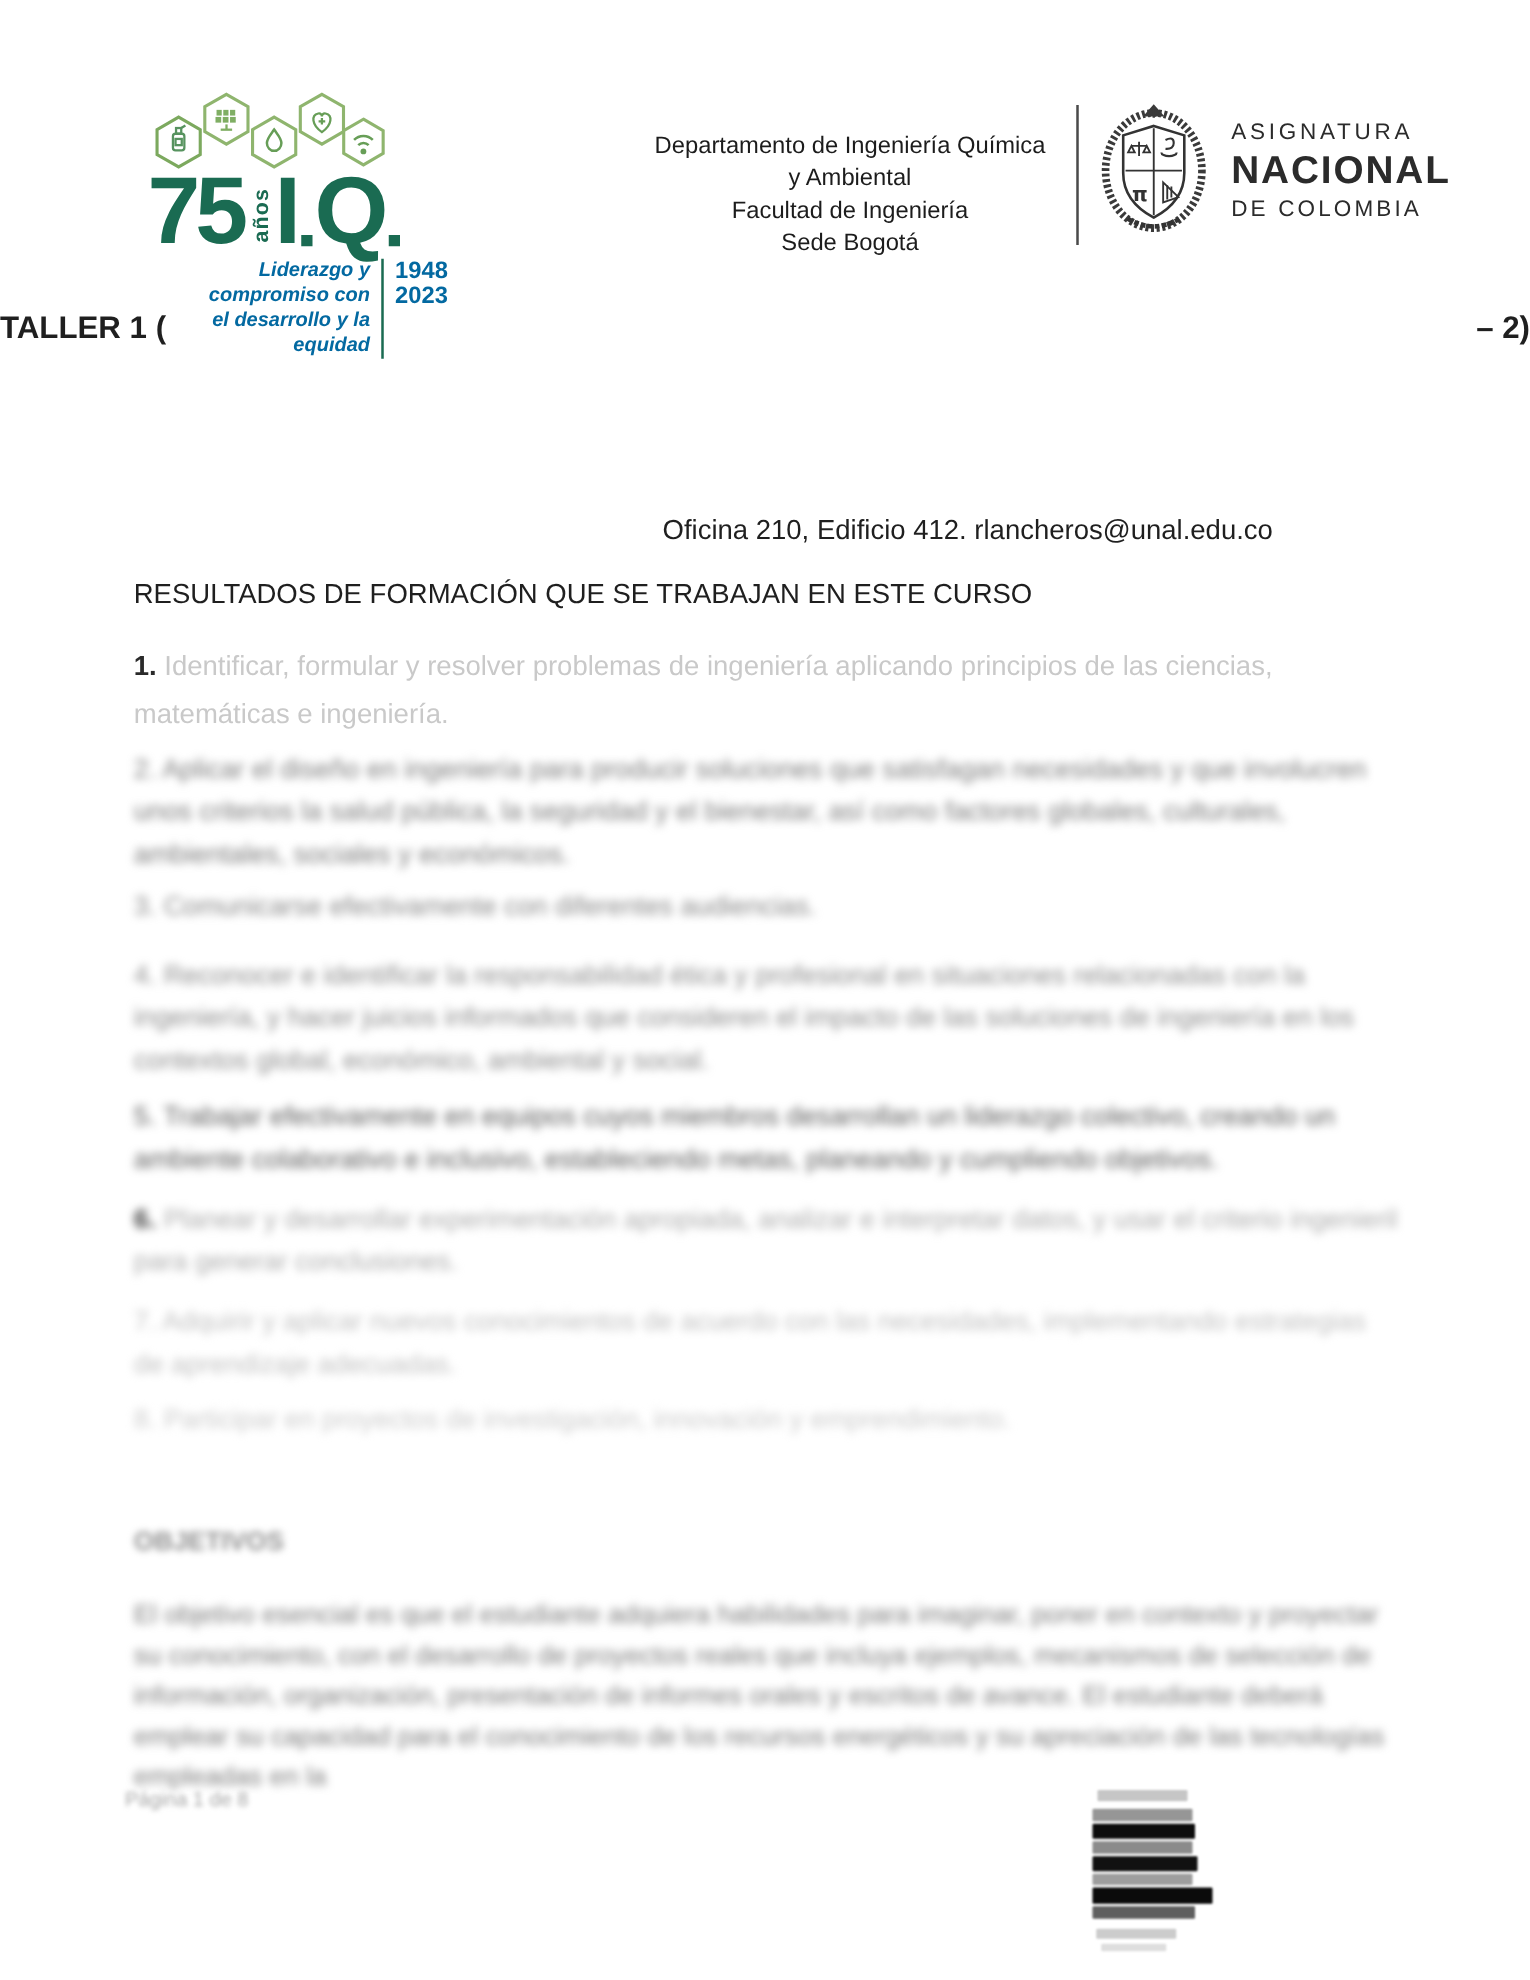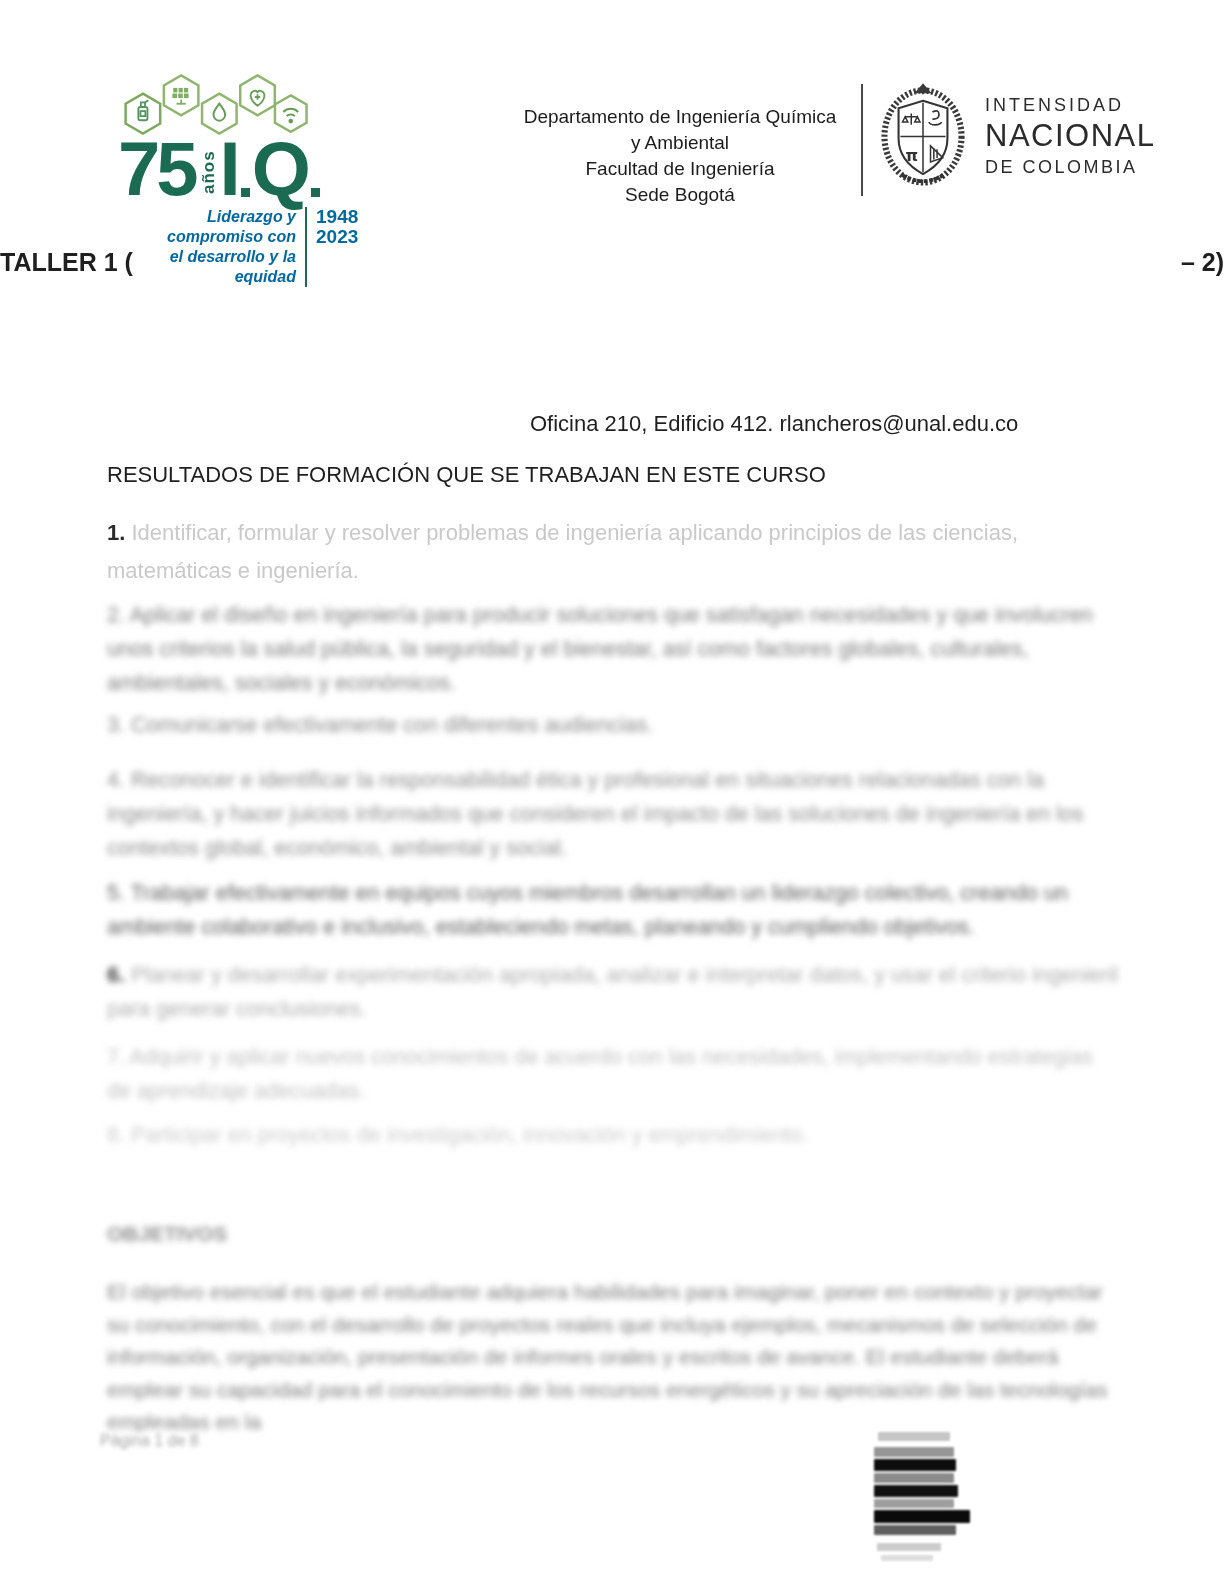--- a/index.html
+++ b/index.html
@@ -26,21 +26,21 @@
 
   
   .dept { position:absolute; right:384px; top:104px; width:320px; text-align:center;
     font-size:19px; line-height:26px; color:#1c1c1c; }
 
   
   .header-divider { position:absolute; left:861px; top:84px; width:2px; height:112px; background:#4a4a4a; }
   .crest { position:absolute; left:876px; top:80px; }
   .unal-text { position:absolute; left:985px; top:95px; color:#2b2b2b; }
   .unal-l1 { font-size:18px; letter-spacing:3px; font-weight:500; }
-  .unal-l2 { font-size:31px; font-weight:normal; letter-spacing:1.5px; margin-top:2px; }
+  .unal-l2 { font-size:31px; font-weight:bold; letter-spacing:1.5px; margin-top:2px; }
   .unal-l3 { font-size:18px; font-weight:normal; letter-spacing:2.5px; margin-top:3px; }
 
   
   .doc-title { position:absolute; left:0; top:248px; width:100%; display:flex;
     justify-content:space-between; font-size:25px; font-weight:bold; }
   .title-gap { display:inline-block; width:95px; }
 
   .course-info { position:absolute; left:107px; top:303px; font-size:22px; line-height:27.5px; }
   .prof-row { position:absolute; left:107px; top:411px; width:1015px; font-size:22px; }
   .prof-office { position:absolute; left:423px; top:0; }
@@ -167,21 +167,21 @@
     <text x="31.5" y="84" font-family="DejaVu Sans, sans-serif" font-size="17" font-weight="bold" fill="#333">π</text>
 
     <g stroke="#333" stroke-width="1.6" fill="none">
       <path d="M58 68 v17 l13 -4.5 Z"></path>
       <path d="M61.5 70.5 v12 M65 71.5 v9.5"></path>
     </g>
     <path d="M28 99 q22 13 44 0" stroke="#333" stroke-width="4" stroke-dasharray="4 2" fill="none"></path>
   </svg>
 
   <div class="unal-text">
-    <div class="unal-l1">INTENSIDAD</div>
+    <div class="unal-l1">ASIGNATURA</div>
     <div class="unal-l2">NACIONAL</div>
     <div class="unal-l3">DE COLOMBIA</div>
   </div>
 
   <div class="doc-title">
     <span>TALLER 1 (</span>
     <span class="title-gap"></span>
     <span>– 2)</span>
   </div>
 

